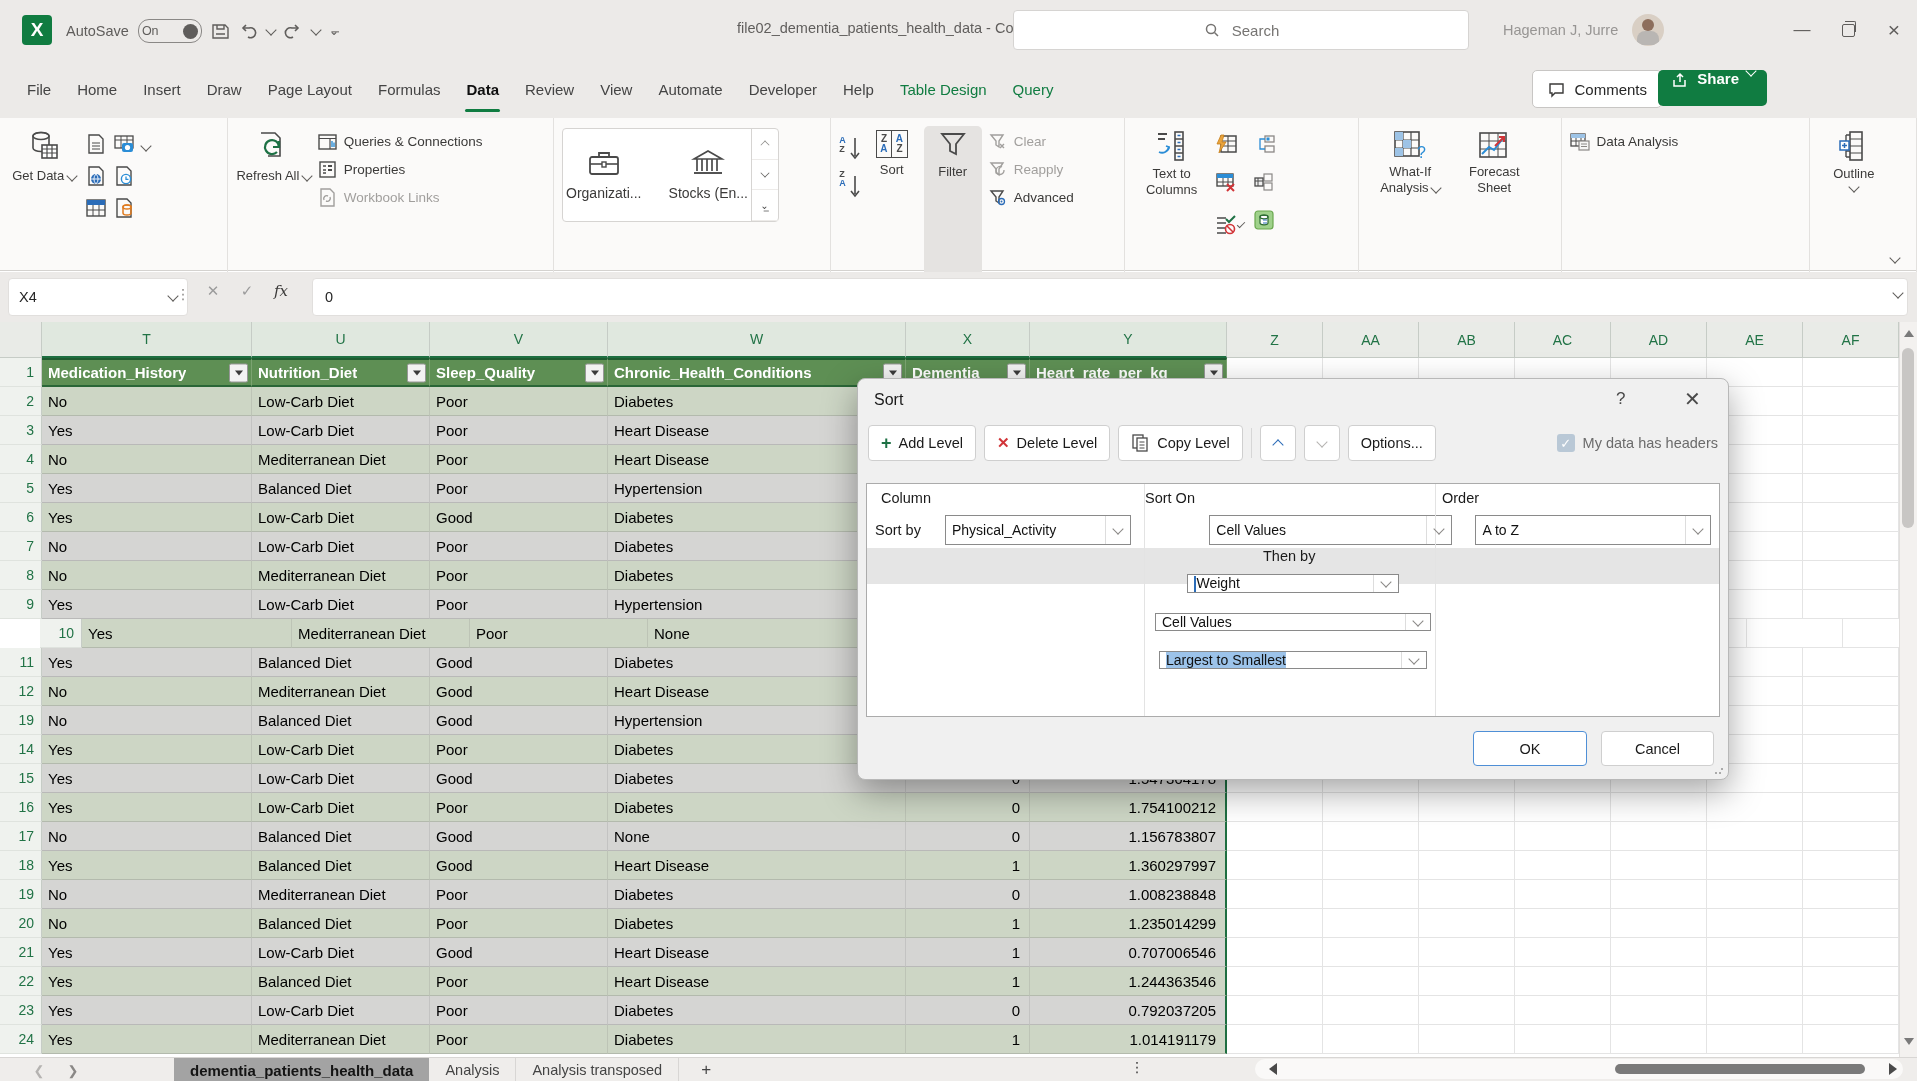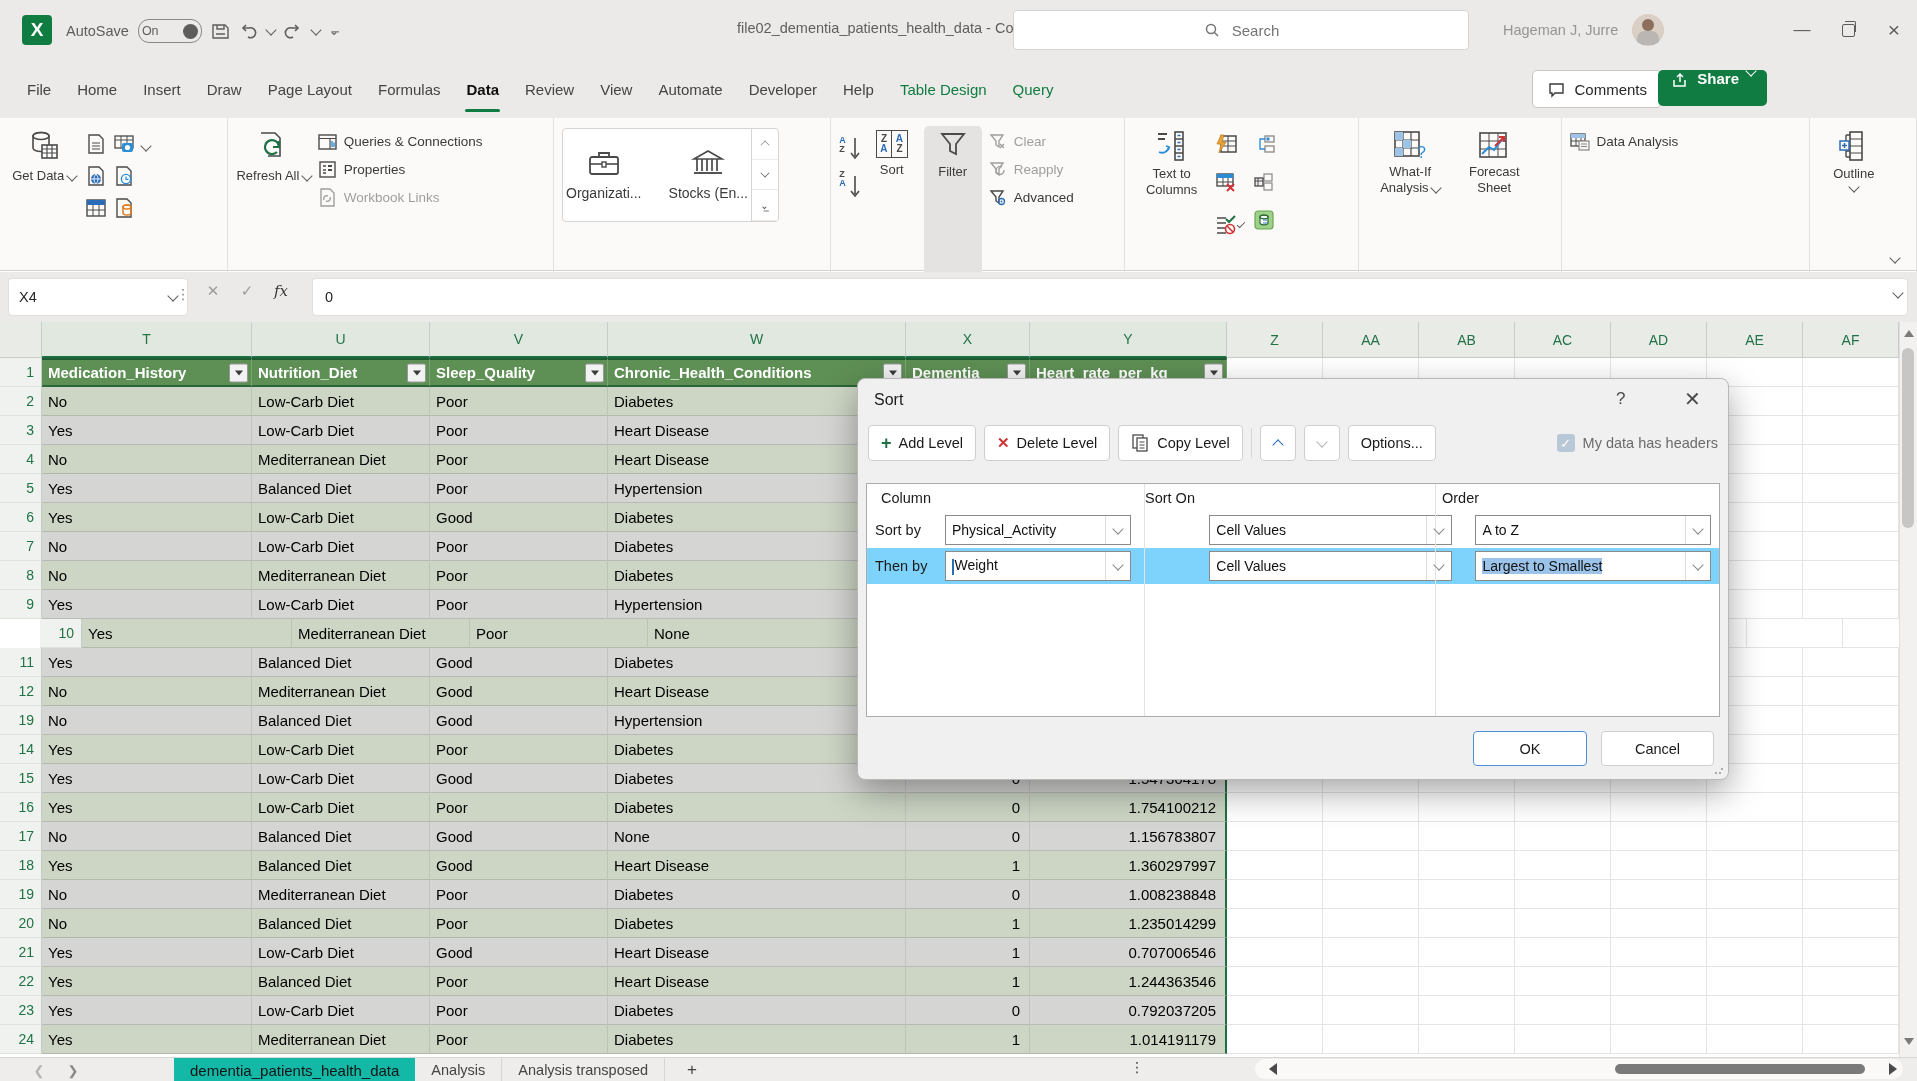--- a/index.html
+++ b/index.html
@@ -81,21 +81,21 @@
   
   .vscroll{left:1899px;top:322px;width:18px;height:735px;background:#F3F1EF;border-left:1px solid #E1DFDD;}
   .tri-up{left:1904px;top:330px;width:0;height:0;border-left:5px solid transparent;border-right:5px solid transparent;border-bottom:7px solid #7a7a7a;}
   .tri-dn{left:1904px;top:1038px;width:0;height:0;border-left:5px solid transparent;border-right:5px solid transparent;border-top:7px solid #7a7a7a;}
   .vthumb{left:1902px;top:348px;width:12px;height:180px;background:#C8C6C4;border-radius:6px;}
 
   
   .sheetbar{left:0;top:1057px;width:1917px;height:24px;background:#EFEDEB;border-top:1px solid #D8D6D4;display:flex;align-items:center;}
   .navarr{width:34px;text-align:center;font-size:13px;color:#8a8886;}
   .stab{height:24px;display:flex;align-items:center;padding:0 16px;font-size:14.5px;color:#444;border-right:1px solid #D8D6D4;white-space:nowrap;}
-  .stab.active{background:#14b8a6;font-weight:normal;font-size:15px;color:#141414;border-right:none;}
+  .stab.active{background:#a3a3a3;font-weight:bold;font-size:15px;color:#141414;border-right:none;}
   .plus{font-size:17px;color:#444;padding:0 22px;}
   .kebab{position:absolute;left:1130px;top:1059px;font-size:14px;color:#3a3a3a;letter-spacing:0;}
   .hs-track{position:absolute;left:1255px;top:1059px;width:648px;height:20px;background:#FAF9F8;border-radius:10px;display:flex;align-items:center;}
   .hs-thumb{position:absolute;left:360px;width:250px;height:10px;background:#7A7A7A;border-radius:5px;}
   .hs-arrow{width:0;height:0;border-top:6px solid transparent;border-bottom:6px solid transparent;}
   .hs-left{border-right:8px solid #4a4a4a;margin-left:14px;}
   .hs-right{border-left:8px solid #4a4a4a;position:absolute;right:6px;}
 
   
   .dlg{left:857px;top:378px;width:870px;height:400px;background:#F0F0F0;border:1px solid #B8B8B8;border-radius:8px;box-shadow:0 12px 34px rgba(0,0,0,.35);z-index:50;}
@@ -105,21 +105,21 @@
   .dlg-toolbar{position:absolute;left:10px;top:46px;right:10px;height:36px;display:flex;align-items:center;gap:8px;}
   .dbtn{height:34px;background:#fff;border:1px solid #CFCFCF;border-radius:4px;display:flex;align-items:center;gap:7px;padding:0 12px;font-size:14.5px;color:#1a1a1a;}
   .dbtn.square{width:34px;justify-content:center;padding:0;}
   .tsep{width:1px;height:30px;background:#D6D6D6;}
   .dchk{margin-left:auto;display:flex;align-items:center;gap:8px;color:#6b6b6b;font-size:14.5px;}
   .chkbox{width:18px;height:18px;border-radius:3px;background:#B9C8D6;display:flex;align-items:center;justify-content:center;color:#fff;font-size:13px;}
   .panel{position:absolute;left:8px;top:104px;width:852px;height:232px;background:#fff;border:1px solid #ABABAB;}
   .pvline{position:absolute;top:0;bottom:0;width:1px;background:#E3E3E3;}
   .phdr{display:flex;height:28px;align-items:center;font-size:14.5px;color:#1a1a1a;}
   .lvl{display:flex;align-items:center;height:36px;padding:0 8px;gap:10px;}
-  .lvl.selrow{background:#7dd3fc;}
+  .lvl.selrow{background:#e5e5e5;flex-direction:column;}
   .lvl-label{width:60px;font-size:14.5px;color:#1a1a1a;flex:none;}
   .dd{height:30px;background:#fff;border:1px solid #8A8A8A;display:flex;align-items:center;box-sizing:border-box;font-size:14px;color:#111;}
   .dd .txt{flex:1;padding:0 6px;white-space:nowrap;overflow:hidden;}
   .dd .arrowbox{width:24px;align-self:stretch;border-left:1px solid #DDD;display:flex;align-items:center;justify-content:center;}
   .dd1{width:212px;} .dd2{width:276px;} .dd3{width:268px;}
   .hl{background:#9CC3EA;}
   .caret{display:inline-block;width:1.5px;height:16px;background:#2b6cb8;vertical-align:middle;margin-right:1px;}
   .okbtn{position:absolute;left:615px;top:352px;width:112px;height:33px;background:#fff;border:1.5px solid #4F8FD6;border-radius:4px;font-size:14.5px;color:#1a1a1a;display:flex;align-items:center;justify-content:center;}
   .cancelbtn{position:absolute;left:743px;top:352px;width:111px;height:33px;background:#fff;border:1px solid #CFCFCF;border-radius:4px;font-size:14.5px;color:#1a1a1a;display:flex;align-items:center;justify-content:center;}
   .grip{position:absolute;right:4px;bottom:4px;width:10px;height:10px;background:

